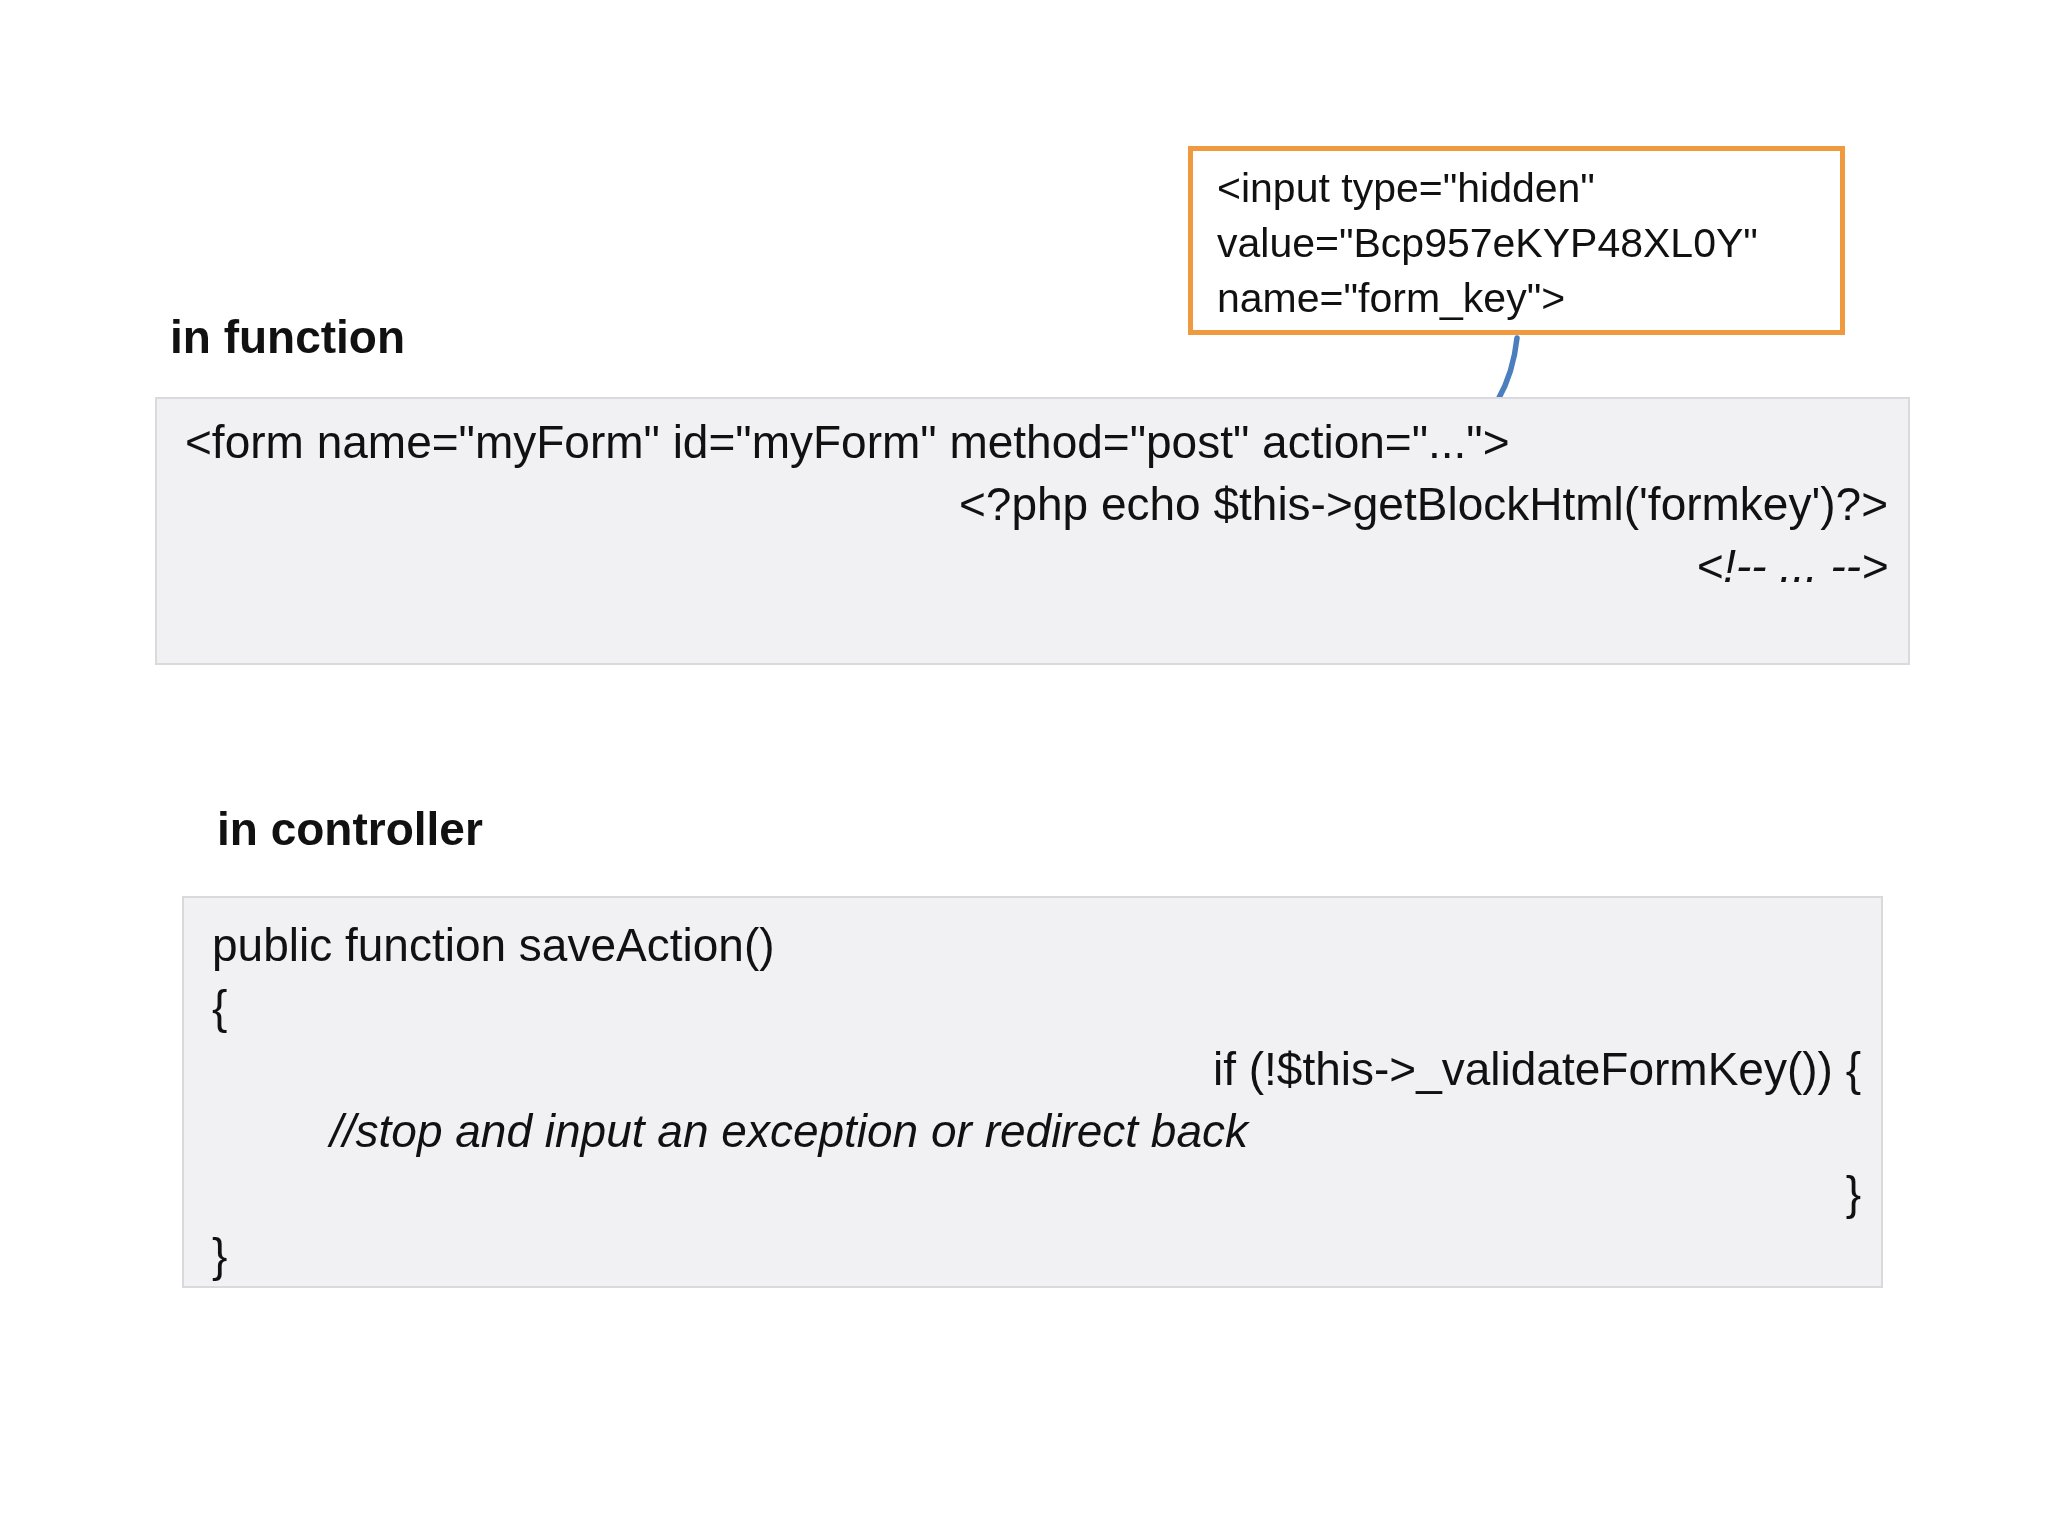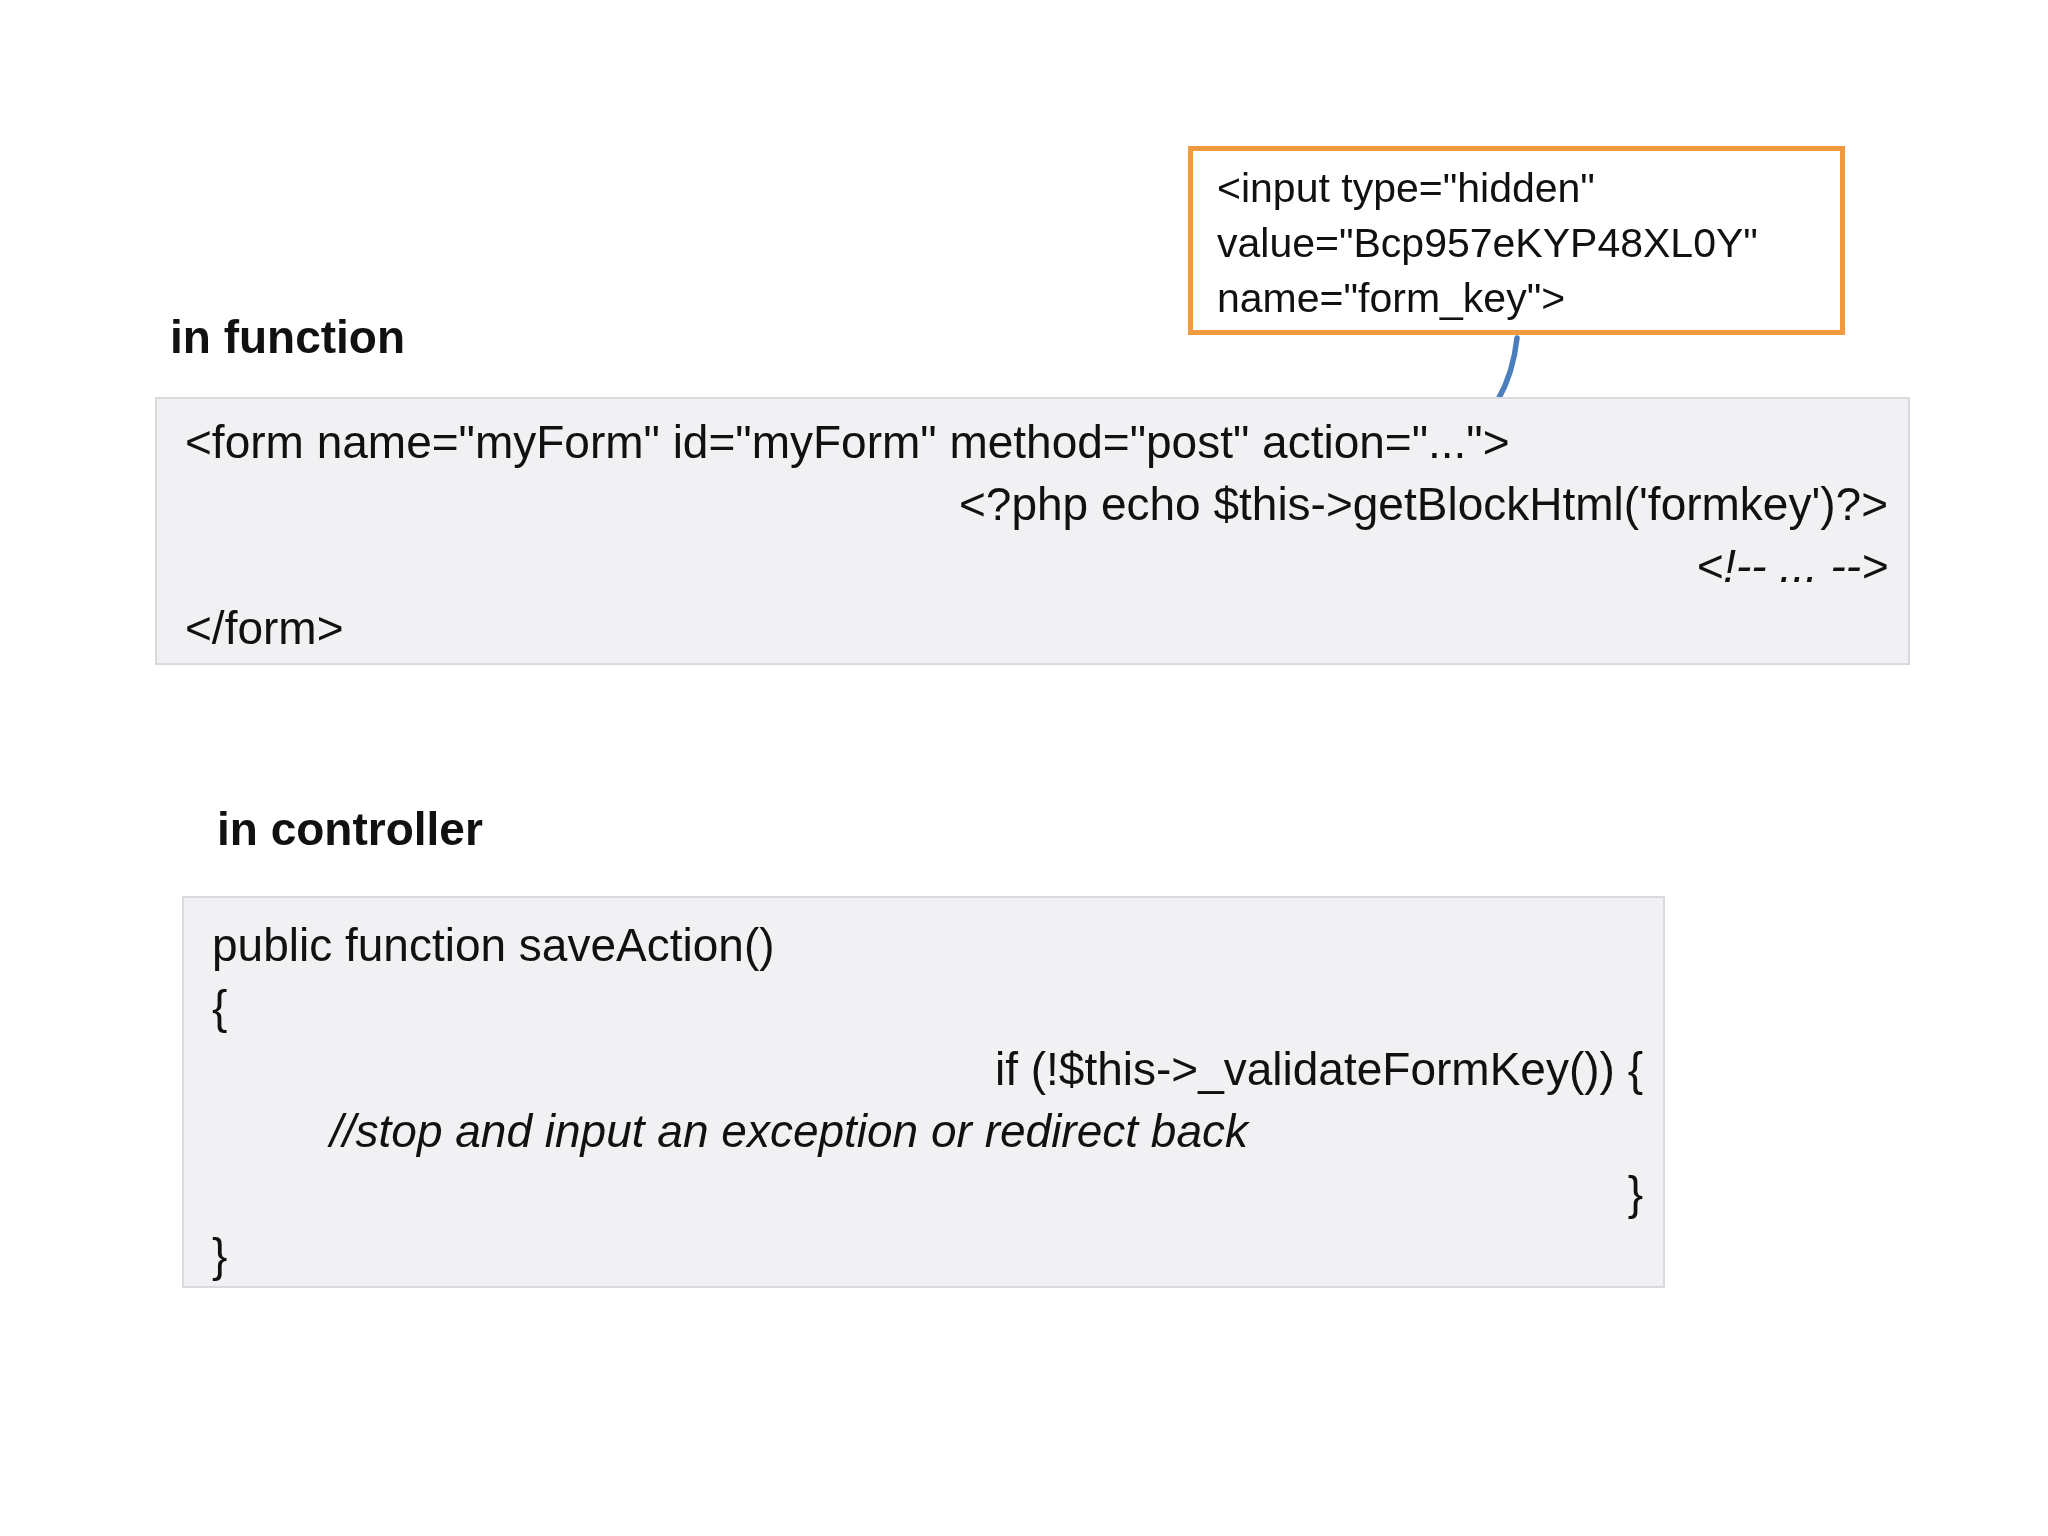--- a/index.html
+++ b/index.html
@@ -26,21 +26,21 @@
   .label-template { left: 170px; top: 310px; }
   .label-controller { left: 198px; top: 802px; margin-left: 19px; }
 
   .codebox {
     position: absolute;
     background: var(--codebox-bg, #f1f0f2);
     border: 2px solid var(--codebox-border, #dad9dd);
     box-sizing: border-box;
   }
   .box-template  { left: 155px; top: 397px; width: 1755px; height: 268px; padding: 12px 20px 0 28px; }
-  .box-controller{ left: 182px; top: 896px; width: 1483px; height: 392px; padding: 16px 20px 0 28px; }
+  .box-controller{ left: 182px; top: 896px; width: 1701px; height: 392px; padding: 16px 20px 0 28px; }
 
   .code-line {
     font-size: 46px;
     line-height: 62px;
     white-space: pre;
     color: var(--text, #111111);
   }
   .ind1 { padding-left: 57px; text-align: right; }
   .ind2 { padding-left: 118px; }
   .italic { font-style: italic; }
@@ -90,21 +90,20 @@
     <path class="arrow-stroke" d="M 1517 338 C 1508 424 1444 483 1298 498"></path>
     <path class="arrow-stroke" d="M 1322 477 L 1285 499 L 1319 519"></path>
   </svg>
 
   <div class="section-label label-template">in function</div>
 
   <div class="codebox box-template">
     <div class="code-line">&lt;form name="myForm" id="myForm" method="post" action="..."&gt;</div>
     <div class="code-line ind1">&lt;?php echo $this-&gt;getBlockHtml('formkey')?&gt;</div>
     <div class="code-line ind1 italic">&lt;!-- ... --&gt;</div>
-    <div class="code-line">&lt;/form&gt;</div>
   </div>
 
   <div class="section-label label-controller">in controller</div>
 
   <div class="codebox box-controller">
     <div class="code-line">public function saveAction()</div>
     <div class="code-line">{</div>
     <div class="code-line ind1">if (!$this-&gt;_validateFormKey()) {</div>
     <div class="code-line ind2 italic">//stop and input an exception or redirect back</div>
     <div class="code-line ind1">}</div>

